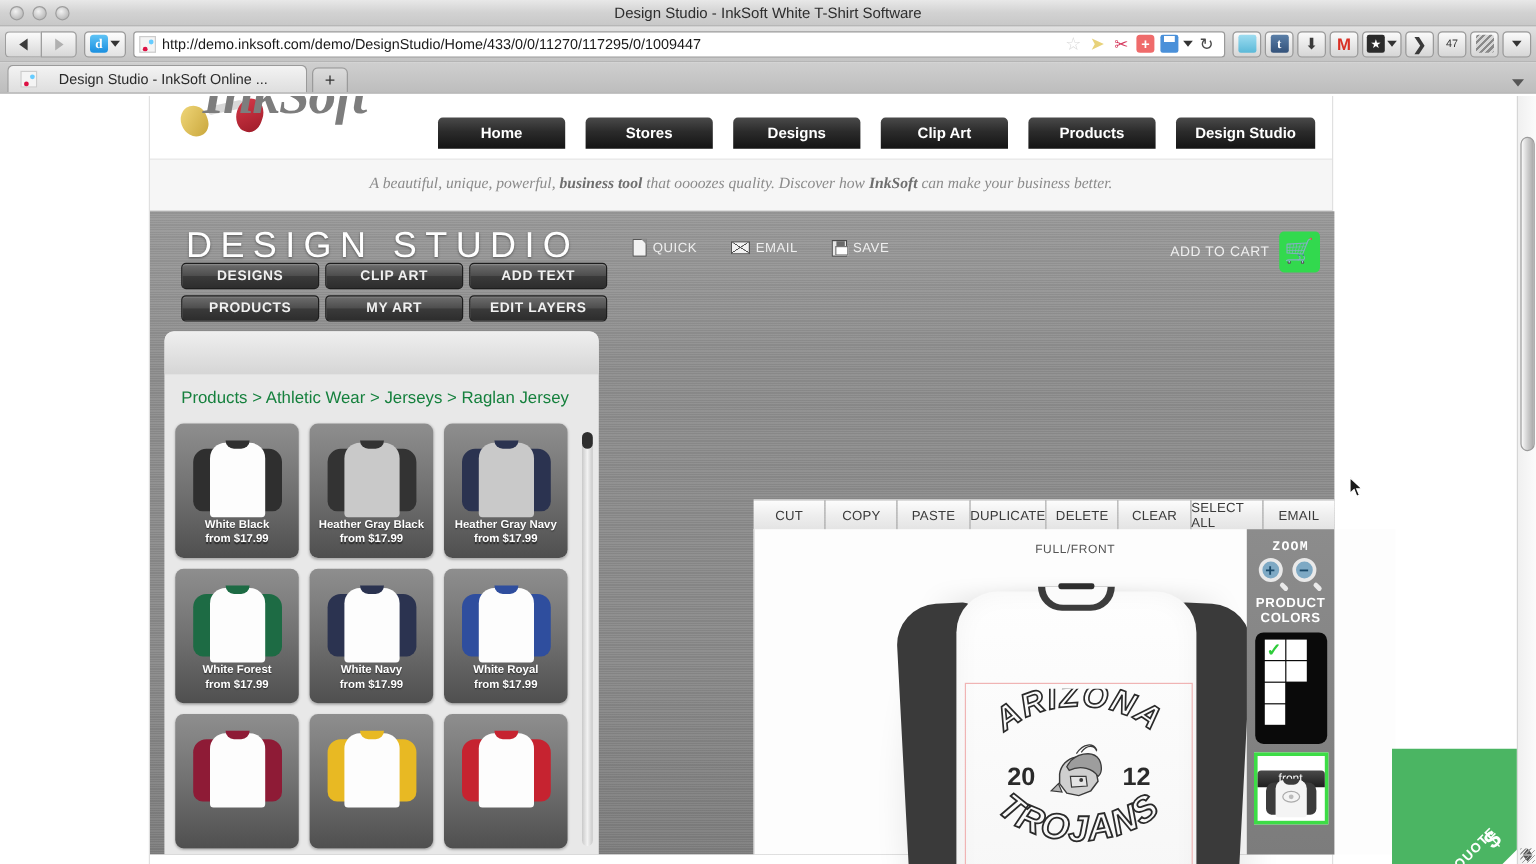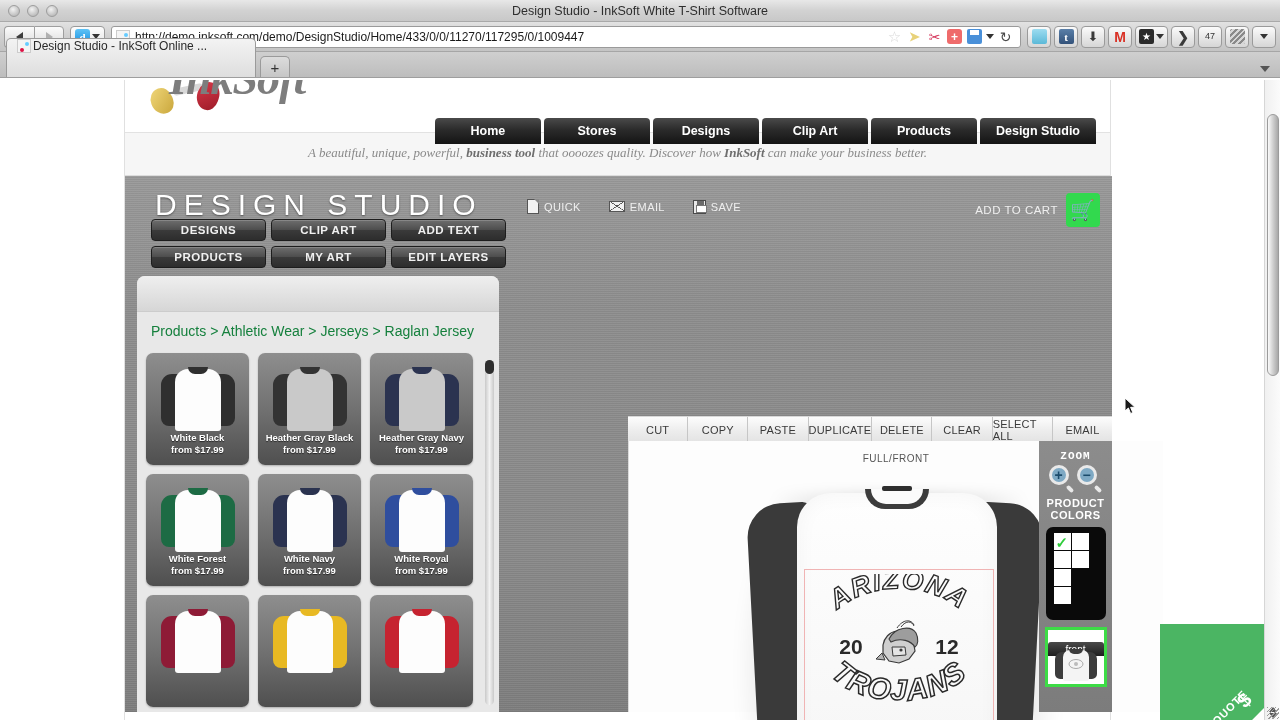--- a/index.html
+++ b/index.html
@@ -104,25 +104,25 @@
   .chevron-rt { color:#3a3a3a; font-size:14px; font-weight:bold; }
   .num47 { font-size:9px; color:#333; line-height:1; text-align:center; }
 
   .tabbar {
     height: 26px;
     background: linear-gradient(to bottom, #cfcfcf, #bdbdbd);
     border-bottom: 1px solid #9e9e9e;
     display: flex; align-items: flex-end; padding-left: 6px; position: relative;
   }
   .tab {
-    height: 39px; min-width: 250px; max-width: 255px;
+    height: 23px; min-width: 250px; max-width: 255px;
     background: linear-gradient(to bottom, #f3f3f3, #dedede);
     border: 1px solid #9a9a9a; border-bottom: none;
     border-radius: 5px 5px 0 0;
-    display: flex; gap: 2px; padding: 0 10px;
+    display: flex; align-items: center; gap: 18px; padding: 0 10px;
   }
   .tab-title { font-size: 12px; color: #2a2a2a; white-space: nowrap; overflow: hidden; text-overflow: ellipsis; }
   .newtab {
     width: 30px; height: 21px; margin-left: 4px;
     background: linear-gradient(to bottom, #dcdcdc, #c6c6c6);
     border: 1px solid #9a9a9a; border-bottom:none; border-radius: 5px 5px 0 0;
     display: flex; align-items: center; justify-content: center;
     font-size: 15px; color: #333;
   }
   .tabbar-caret { position:absolute; right:10px; bottom:5px; width:0;height:0;
@@ -154,21 +154,21 @@
     font-size: 46px; color: #7d7d7d; letter-spacing: -1px; white-space:nowrap;
     position:absolute; left:30px; top:0;
   }
   .logo-blob1, .logo-blob2 {
     position:absolute; border-radius: 50% 50% 45% 55%;
   }
   .logo-blob1 { left: 12px; top: 36px; width: 22px; height: 26px; background: linear-gradient(140deg,#f0d77a,#c9a63b); transform: rotate(-20deg); }
   .logo-blob2 { left: 58px; top: 30px; width: 22px; height: 28px; background: linear-gradient(140deg,#d93a4a,#9c1b28); transform: rotate(18deg); }
   .logo-stem { position:absolute; left:34px; top:34px; width:30px; height:7px; background:#d8d8d8; transform: rotate(-12deg); border-radius:3px;}
 
-  .mainnav { position: absolute; right: 14px; top: 38px; display: flex; gap: 3px; }
+  .mainnav { position: absolute; right: 14px; top: 18px; display: flex; gap: 17px; }
   .navitem {
     height: 26px; padding: 0 16px; min-width: 106px;
     background: linear-gradient(to bottom,#4a4a4a 0%, #2b2b2b 45%, #141414 100%);
     color: #ffffff; font-size: 12.5px; font-weight: bold;
     display: flex; align-items: center; justify-content: center;
     border-radius: 4px 4px 0 0;
   }
 
   .promo {
     background: #f6f6f6; border-top: 1px solid #e2e2e2; border-bottom: 1px solid #dcdcdc;

